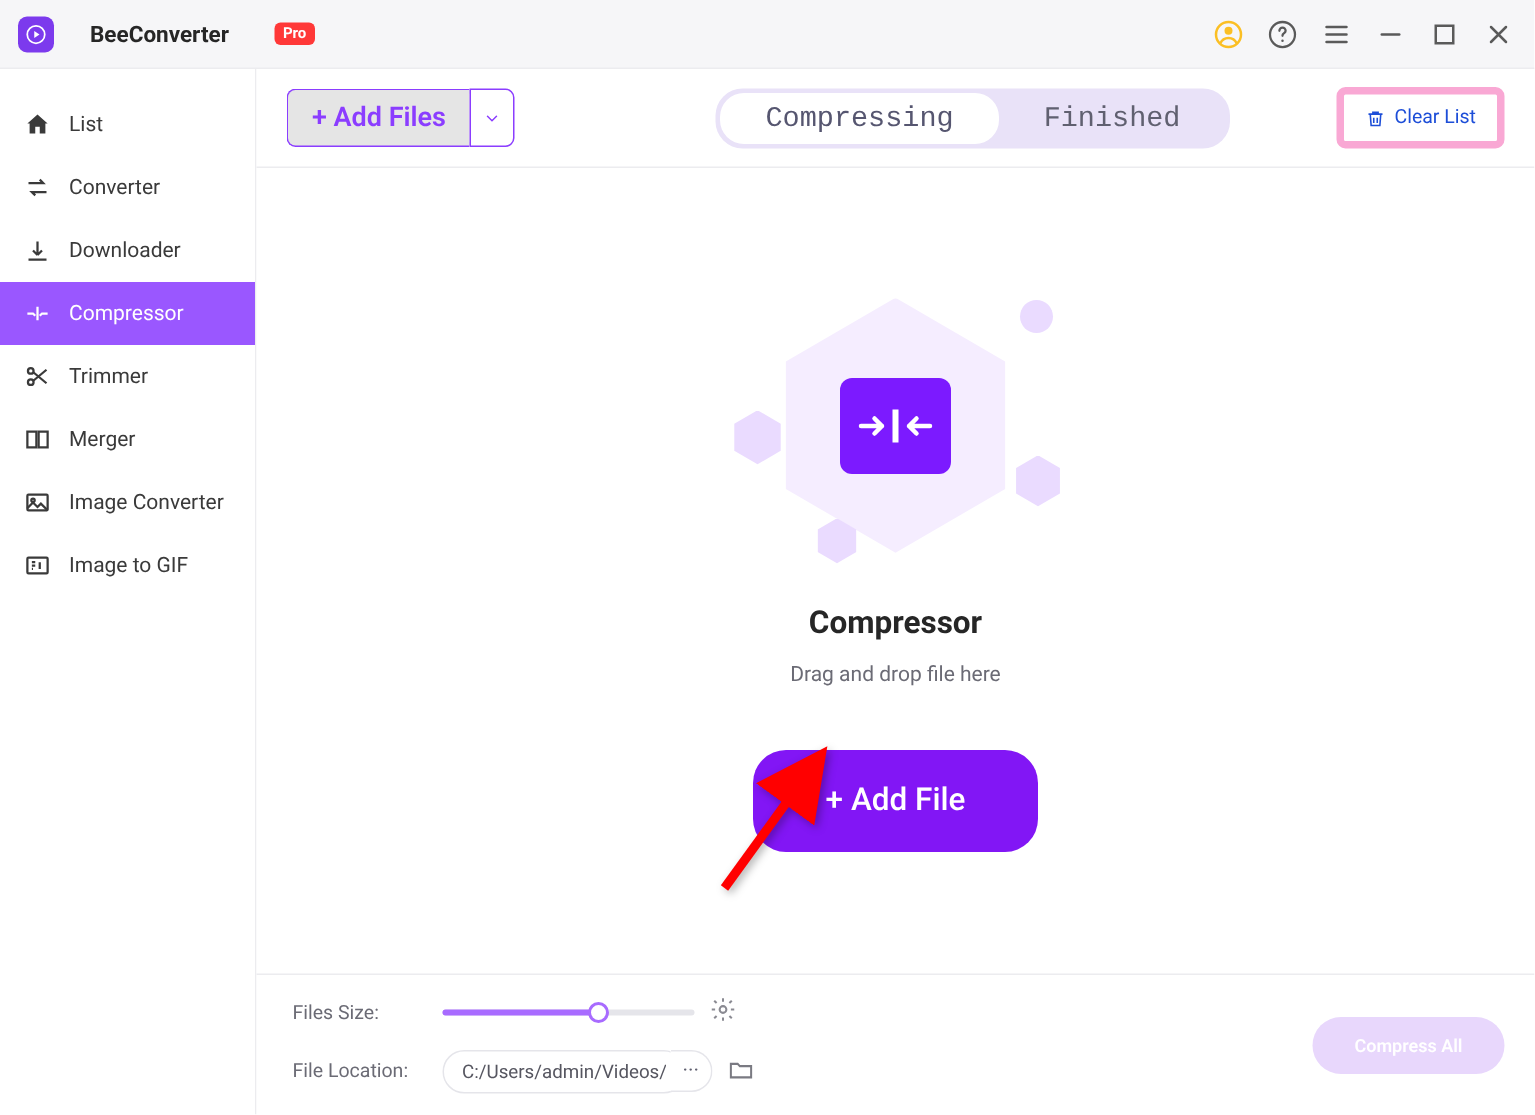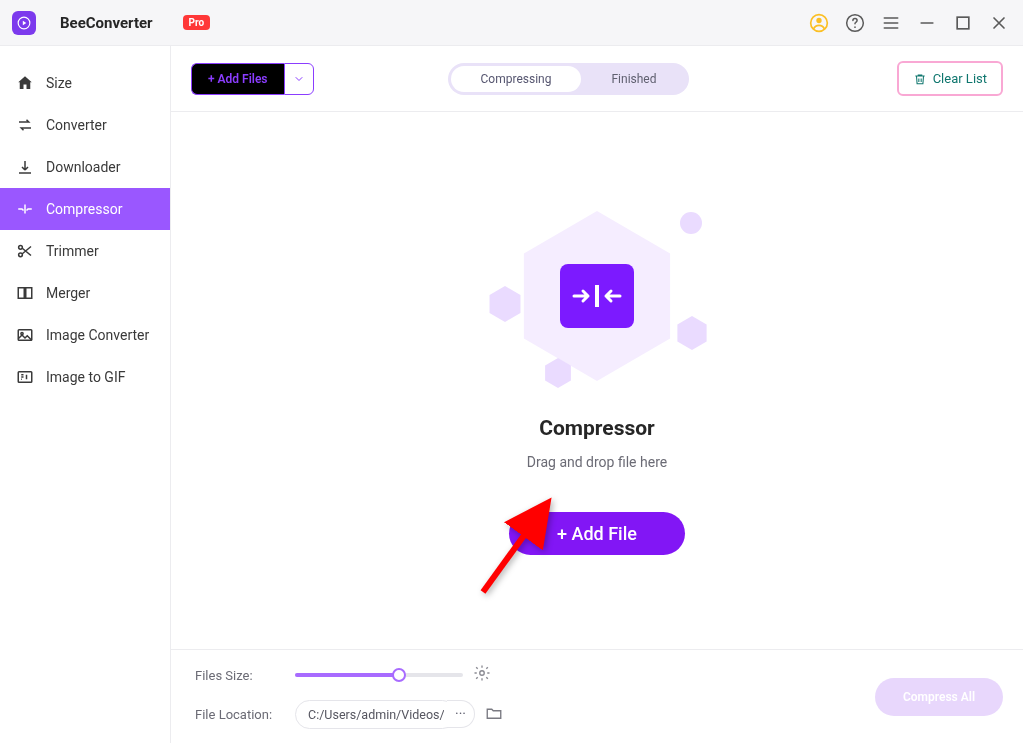--- a/index.html
+++ b/index.html
@@ -27,46 +27,46 @@
 .side-item.active { background: #9a57ff; color: #fff; }
 .side-item .side-icon { width: 18px; height: 18px; display: flex; align-items: center; justify-content: center; }
 .side-item .side-icon svg { width: 18px; height: 18px; }
 
 
 .main { flex: 1; display: flex; flex-direction: column; background: #fff; }
 
 
 .toolbar { height: 66px; border-bottom: 1px solid #ececef; display: flex; align-items: center; padding: 0 20px; gap: 12px; }
 .add-files-group { display: flex; }
-.add-files-btn { border: 1.5px solid #8b3dff; color: #8b3dff; background: #000000; font-weight: 600; font-size: 12px; padding: 8px 16px; border-radius: 6px 0 0 6px; border-right: none; cursor: pointer; }
+.add-files-btn { border: 1.5px solid #8b3dff; color: #8b3dff; background: #e5e5e5; font-weight: 600; font-size: 18px; padding: 8px 16px; border-radius: 6px 0 0 6px; border-right: none; cursor: pointer; }
 .add-files-caret { border: 1.5px solid #8b3dff; color: #8b3dff; background: #fff; padding: 8px 8px; border-radius: 0 6px 6px 0; cursor: pointer; display: flex; align-items: center; }
 .add-files-caret svg { width: 12px; height: 12px; }
 .toolbar-spacer-sm { width: 110px; }
 .tab-pill { background: #e9e2f8; border-radius: 18px; padding: 3px; display: flex; }
-.tab-btn { padding: 6px 30px; border-radius: 16px; font-size: 12px; color: #606070; cursor: pointer; }
+.tab-btn { padding: 6px 30px; border-radius: 16px; font-size: 19px; color: #606070; cursor: pointer; font-family: Liberation Mono, monospace; }
 .tab-btn.active { background: #fff; color: #565670; }
 .toolbar-spacer { flex: 1; }
-.clear-btn { border: 2px solid #f9a8d4; background: #fff; color: #0f766e; font-size: 13px; padding: 8px 14px; border-radius: 6px; display: flex; align-items: center; gap: 6px; cursor: pointer; }
+.clear-btn { border: 5px solid #f9a8d4; background: #fff; color: #1d4ed8; font-size: 13px; padding: 8px 14px; border-radius: 6px; display: flex; align-items: center; gap: 6px; cursor: pointer; }
 .clear-btn svg { width: 14px; height: 14px; }
 
 
 .content { flex: 1; display: flex; flex-direction: column; align-items: center; justify-content: center; position: relative; }
 .hex-art { position: relative; width: 200px; height: 180px; }
 .hex-big { position: absolute; left: 50%; top: 50%; transform: translate(-50%, -50%); width: 170px; height: 170px; background: #f5edff; clip-path: polygon(50% 0, 93% 25%, 93% 75%, 50% 100%, 7% 75%, 7% 25%); }
 .hex-small { position: absolute; background: #eadbff; clip-path: polygon(50% 0, 93% 25%, 93% 75%, 50% 100%, 7% 75%, 7% 25%); }
 .hex-s1 { width: 36px; height: 36px; left: -10px; top: 80px; }
 .hex-s2 { width: 34px; height: 34px; right: -12px; top: 110px; }
 .hex-s3 { width: 30px; height: 30px; left: 46px; bottom: -2px; }
 .dot { position: absolute; background: #eadbff; border-radius: 50%; }
 .dot1 { width: 22px; height: 22px; right: -5px; top: 6px; }
 .compress-box { position: absolute; left: 50%; top: 50%; transform: translate(-50%, -50%); width: 74px; height: 64px; background: #7c1aff; border-radius: 8px; display: flex; align-items: center; justify-content: center; }
 .compress-box svg { width: 54px; height: 34px; }
 .content-title { font-size: 21px; font-weight: 700; color: #262626; margin-top: 30px; }
 .content-sub { font-size: 14px; color: #6b6b75; margin-top: 14px; }
-.add-file-big { margin-top: 42px; background: #8216f5; color: #fff; border: none; font-size: 18px; font-weight: 500; padding: 11px 48px; border-radius: 22px; cursor: pointer; }
+.add-file-big { margin-top: 42px; background: #8216f5; color: #fff; border: none; font-size: 21px; font-weight: 500; padding: 22px 48px; border-radius: 22px; cursor: pointer; }
 
 
 .arrow-overlay { position: absolute; left: 300px; top: 380px; pointer-events: none; }
 .arrow-overlay svg { width: 90px; height: 110px; filter: drop-shadow(2px 2px 3px rgba(0,0,0,0.3)); }
 
 
 .bottom { border-top: 1px solid #ececef; padding: 14px 20px 14px 24px; display: grid; grid-template-columns: 100px 1fr 220px; grid-template-rows: auto auto; row-gap: 14px; align-items: center; }
 .bottom-label { font-size: 13px; color: #6b6b75; }
 .slider-wrap { display: flex; align-items: center; gap: 10px; }
 .slider { position: relative; width: 168px; height: 4px; background: #e5e5ea; border-radius: 2px; }
@@ -136,21 +136,21 @@
 
 <div class="layout">
 
   <div class="sidebar">
     <div class="side-item">
       <span class="side-icon">
           <svg viewBox="0 0 24 24" fill="currentColor">
             <path d="M12 3l9 8h-2v9h-5v-6h-4v6H5v-9H3l9-8z"></path>
           </svg>
         </span>
-      <span>Size</span>
+      <span>List</span>
     </div>
     <div class="side-item">
       <span class="side-icon">
           <svg viewBox="0 0 24 24" fill="none" stroke="currentColor" stroke-width="2">
             <path d="M4 8h13l-3-3M20 16H7l3 3"></path>
           </svg>
         </span>
       <span>Converter</span>
     </div>
     <div class="side-item">

